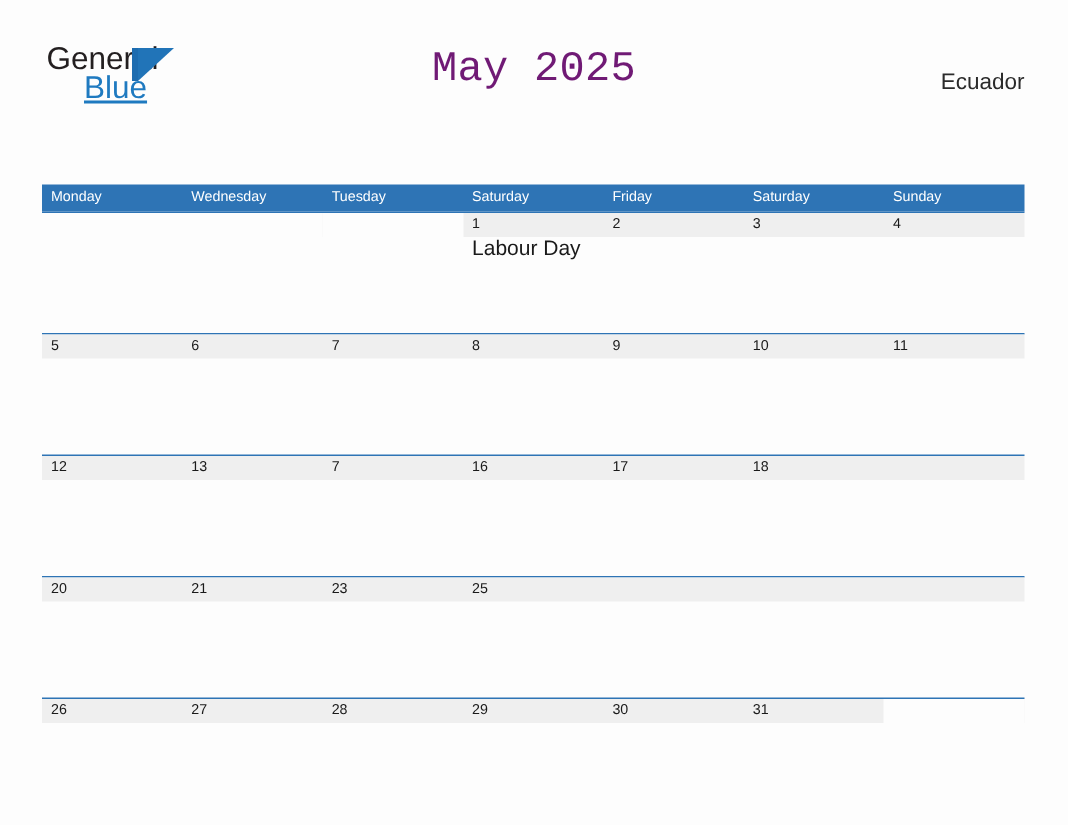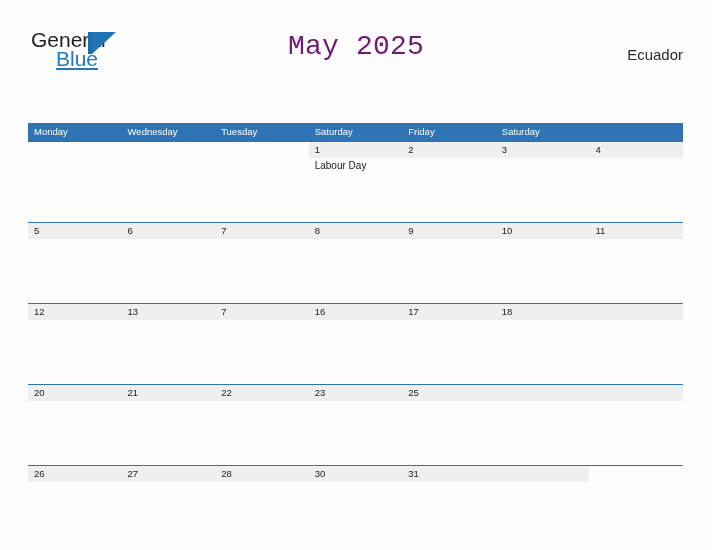--- a/index.html
+++ b/index.html
@@ -156,21 +156,21 @@
   .day-number {
     font-size: 9.5px;
     color: #1a1a1a;
     line-height: 16px;
     display: block;
   }
   .day-events {
     margin-top: 2px;
   }
   .event {
-    font-size: 10px;
+    font-size: 14px;
     color: #1a1a1a;
     line-height: 11.5px;
     padding-right: 8px;
     word-wrap: break-word;
   }
 </style>
 </head>
 <body>
 
 <div class="page-header">
@@ -191,20 +191,21 @@
 
 <div class="calendar">
 
   <div class="weekday-row">
     <div class="weekday-cell">Monday</div>
     <div class="weekday-cell">Wednesday</div>
     <div class="weekday-cell">Tuesday</div>
     <div class="weekday-cell">Saturday</div>
     <div class="weekday-cell">Friday</div>
     <div class="weekday-cell">Saturday</div>
+    <div class="weekday-cell">Sunday</div>
   </div>
 
   <div id="weeks-container">
       <div class="week-row">
         <div class="day-band">
           <div class="band-cell empty"></div>
           <div class="band-cell empty"></div>
           <div class="band-cell empty"></div>
           <div class="band-cell"></div>
           <div class="band-cell"></div>
@@ -314,23 +315,20 @@
           <div class="band-cell"></div>
         </div>
         <div class="days-layer">
           <div class="day-cell">
             <span class="day-number">20</span>
           </div>
           <div class="day-cell">
             <span class="day-number">21</span>
           </div>
           <div class="day-cell">
-            <span class="day-number">22</span>
-          </div>
-          <div class="day-cell">
             <span class="day-number">23</span>
           </div>
           <div class="day-cell">
             <span class="day-number">25</span>
           </div>
         </div>
       </div>
       <div class="week-row">
         <div class="day-band">
           <div class="band-cell"></div>
@@ -343,20 +341,23 @@
         </div>
         <div class="days-layer">
           <div class="day-cell">
             <span class="day-number">26</span>
           </div>
           <div class="day-cell">
             <span class="day-number">27</span>
           </div>
           <div class="day-cell">
             <span class="day-number">28</span>
+          </div>
+          <div class="day-cell">
+            <span class="day-number">29</span>
           </div>
           <div class="day-cell">
             <span class="day-number">30</span>
           </div>
           <div class="day-cell">
             <span class="day-number">31</span>
           </div>
           <div class="day-cell">
             <span class="day-number"></span>
           </div>

